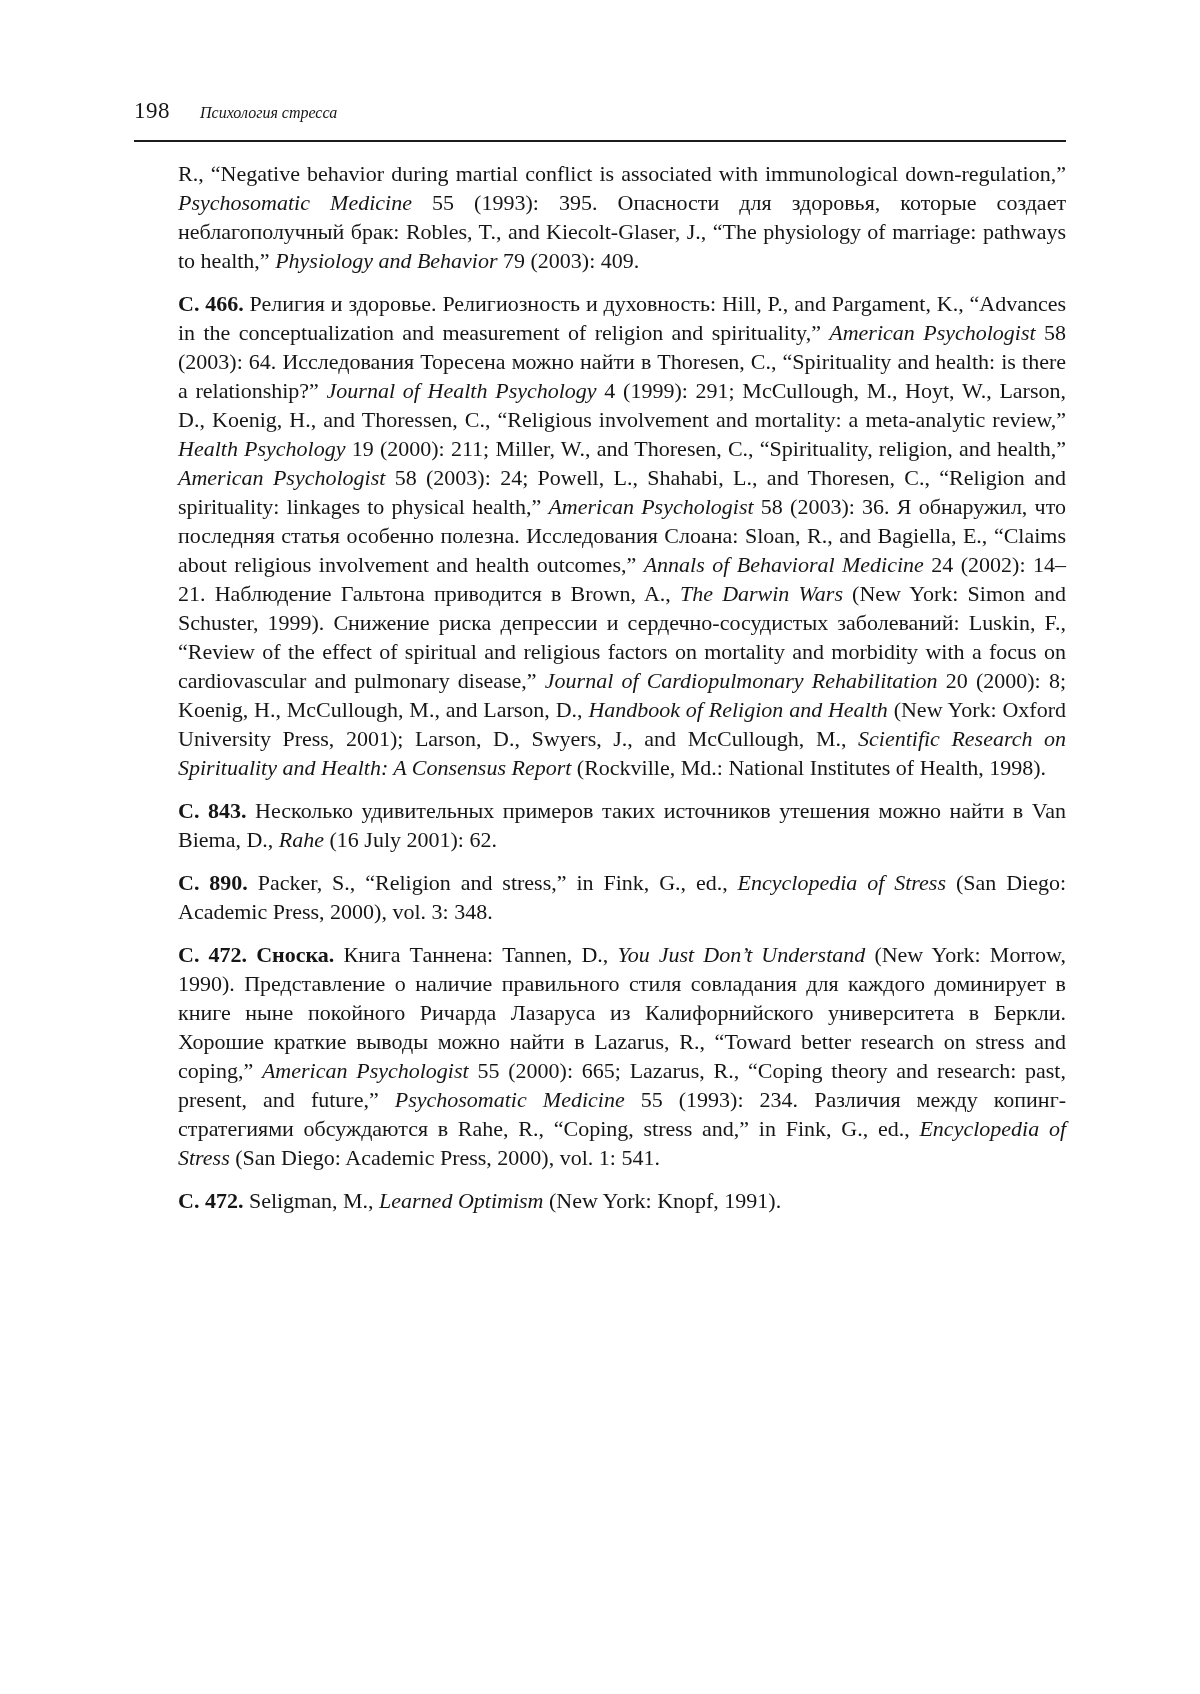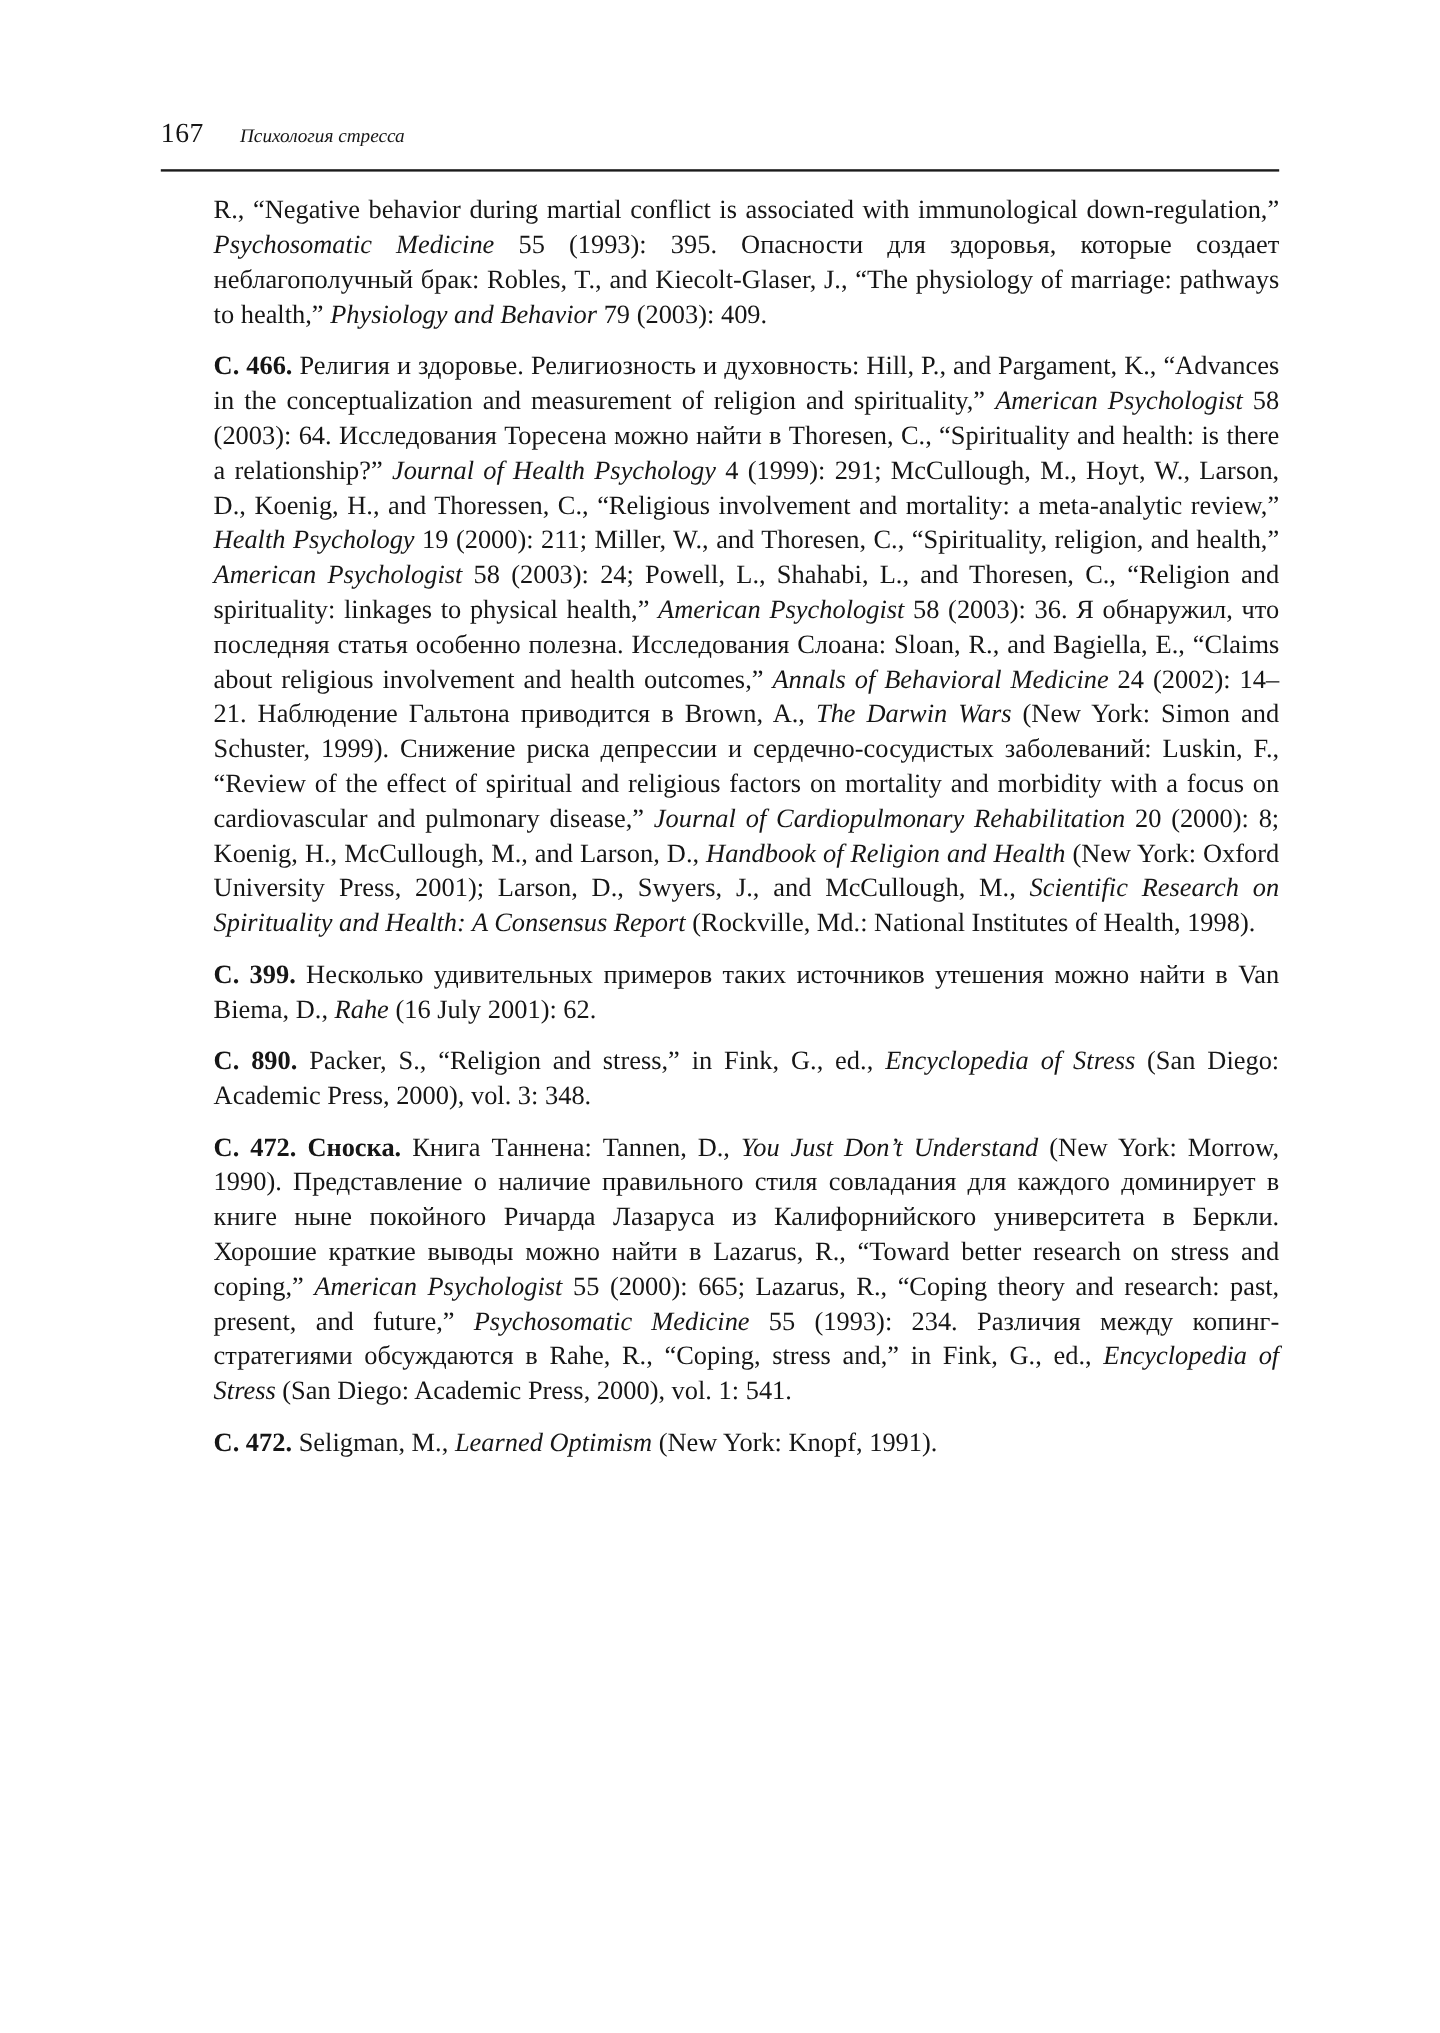--- a/index.html
+++ b/index.html
@@ -54,25 +54,25 @@
   .run-r { font-style: normal; font-weight: normal; }
   .run-i { font-style: italic; font-weight: normal; }
   .run-b { font-style: normal; font-weight: bold; }
 </style>
 </head>
 <body>
 
 <div class="page">
   <div class="content">
     <div class="running-head">
-      <span class="pagenum">167</span>
+      <span class="pagenum">198</span>
       <span class="title">Психология стресса</span>
     </div>
     <div class="body-text">
         <p class="para"><span class="run-r">R., “Negative behavior during martial conflict is associated with immunological down-regulation,” </span><span class="run-i">Psychosomatic Medicine</span><span class="run-r"> 55 (1993): 395. Опасности для здоровья, которые создает неблагополучный брак: Robles, T., and Kiecolt-Glaser, J., “The physiology of marriage: pathways to health,” </span><span class="run-i">Physiology and Behavior</span><span class="run-r"> 79 (2003): 409.</span></p>
         <p class="para"><span class="run-b">С. 466.</span><span class="run-r"> Религия и здоровье. Религиозность и духовность: Hill, P., and Pargament, K., “Advances in the conceptualization and measurement of religion and spirituality,” </span><span class="run-i">American Psychologist</span><span class="run-r"> 58 (2003): 64. Исследования Торесена можно найти в Thoresen, C., “Spirituality and health: is there a relationship?” </span><span class="run-i">Journal of Health Psychology</span><span class="run-r"> 4 (1999): 291; McCullough, M., Hoyt, W., Larson, D., Koenig, H., and Thoressen, C., “Religious involvement and mortality: a meta-analytic review,” </span><span class="run-i">Health Psychology</span><span class="run-r"> 19 (2000): 211; Miller, W., and Thoresen, C., “Spirituality, religion, and health,” </span><span class="run-i">American Psychologist</span><span class="run-r"> 58 (2003): 24; Powell, L., Shahabi, L., and Thoresen, C., “Religion and spirituality: linkages to physical health,” </span><span class="run-i">American Psychologist</span><span class="run-r"> 58 (2003): 36. Я обнаружил, что последняя статья особенно полезна. Исследования Слоана: Sloan, R., and Bagiella, E., “Claims about religious involvement and health outcomes,” </span><span class="run-i">Annals of Behavioral Medicine</span><span class="run-r"> 24 (2002): 14–21. Наблюдение Гальтона приводится в Brown, A., </span><span class="run-i">The Darwin Wars</span><span class="run-r"> (New York: Simon and Schuster, 1999). Снижение риска депрессии и сердечно-сосудистых заболеваний: Luskin, F., “Review of the effect of spiritual and religious factors on mortality and morbidity with a focus on cardiovascular and pulmonary disease,” </span><span class="run-i">Journal of Cardiopulmonary Rehabilitation</span><span class="run-r"> 20 (2000): 8; Koenig, H., McCullough, M., and Larson, D., </span><span class="run-i">Handbook of Religion and Health</span><span class="run-r"> (New York: Oxford University Press, 2001); Larson, D., Swyers, J., and McCullough, M., </span><span class="run-i">Scientific Research on Spirituality and Health: A Consensus Report</span><span class="run-r"> (Rockville, Md.: National Institutes of Health, 1998).</span></p>
-        <p class="para"><span class="run-b">С. 399.</span><span class="run-r"> Несколько удивительных примеров таких источников утешения можно найти в Van Biema, D., </span><span class="run-i">Rahe</span><span class="run-r"> (16 July 2001): 62.</span></p>
+        <p class="para"><span class="run-b">С. 843.</span><span class="run-r"> Несколько удивительных примеров таких источников утешения можно найти в Van Biema, D., </span><span class="run-i">Rahe</span><span class="run-r"> (16 July 2001): 62.</span></p>
         <p class="para"><span class="run-b">С. 890.</span><span class="run-r"> Packer, S., “Religion and stress,” in Fink, G., ed., </span><span class="run-i">Encyclopedia of Stress</span><span class="run-r"> (San Diego: Academic Press, 2000), vol. 3: 348.</span></p>
         <p class="para"><span class="run-b">С. 472. Сноска.</span><span class="run-r"> Книга Таннена: Tannen, D., </span><span class="run-i">You Just Don’t Understand</span><span class="run-r"> (New York: Morrow, 1990). Представление о наличие правильного стиля совладания для каждого доминирует в книге ныне покойного Ричарда Лазаруса из Калифорнийского университета в Беркли. Хорошие краткие выводы можно найти в Lazarus, R., “Toward better research on stress and coping,” </span><span class="run-i">American Psychologist</span><span class="run-r"> 55 (2000): 665; Lazarus, R., “Coping theory and research: past, present, and future,” </span><span class="run-i">Psychosomatic Medicine</span><span class="run-r"> 55 (1993): 234. Различия между копинг-стратегиями обсуждаются в Rahe, R., “Coping, stress and,” in Fink, G., ed., </span><span class="run-i">Encyclopedia of Stress</span><span class="run-r"> (San Diego: Academic Press, 2000), vol. 1: 541.</span></p>
         <p class="para"><span class="run-b">С. 472.</span><span class="run-r"> Seligman, M., </span><span class="run-i">Learned Optimism</span><span class="run-r"> (New York: Knopf, 1991).</span></p>
       </div>
   </div>
 </div>
 
 </body></html>

